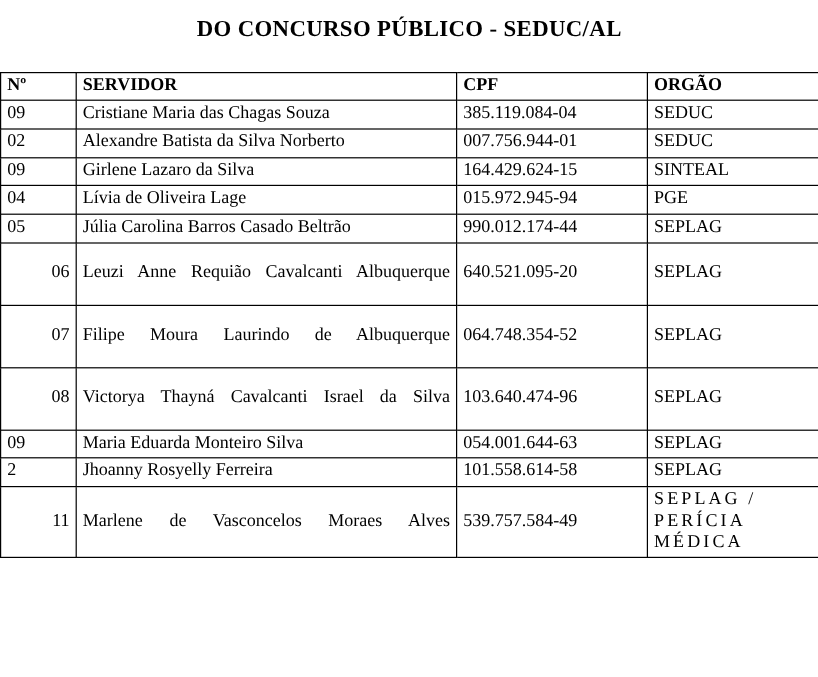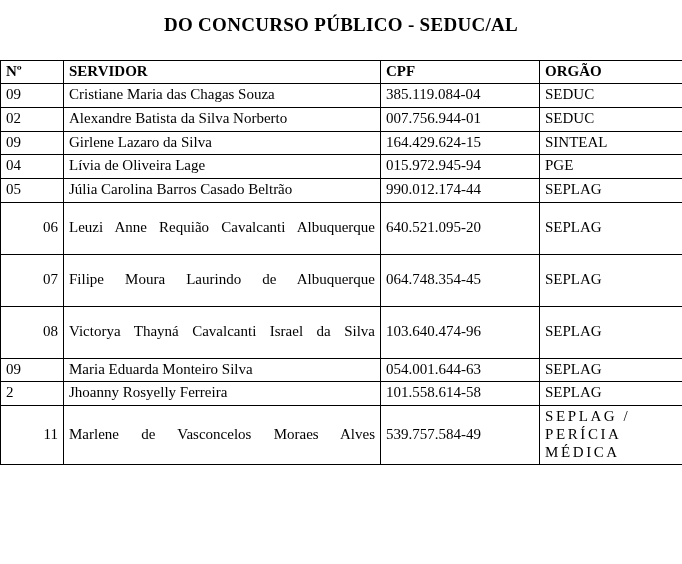--- a/index.html
+++ b/index.html
@@ -142,21 +142,21 @@
       <tr>
         <td class="c-num center tall">06</td>
         <td class="c-name just">Leuzi Anne Requião Cavalcanti Albuquerque</td>
         <td class="c-cpf">640.521.095-20</td>
         <td class="c-org tall-org">SEPLAG</td>
       </tr>
 
       <tr>
         <td class="c-num center tall">07</td>
         <td class="c-name just">Filipe Moura Laurindo de Albuquerque</td>
-        <td class="c-cpf">064.748.354-45</td>
+        <td class="c-cpf">064.748.354-52</td>
         <td class="c-org tall-org">SEPLAG</td>
       </tr>
 
       <tr>
         <td class="c-num center tall">08</td>
         <td class="c-name just">Victorya Thayná Cavalcanti Israel da Silva</td>
         <td class="c-cpf">103.640.474-96</td>
         <td class="c-org tall-org">SEPLAG</td>
       </tr>
 

